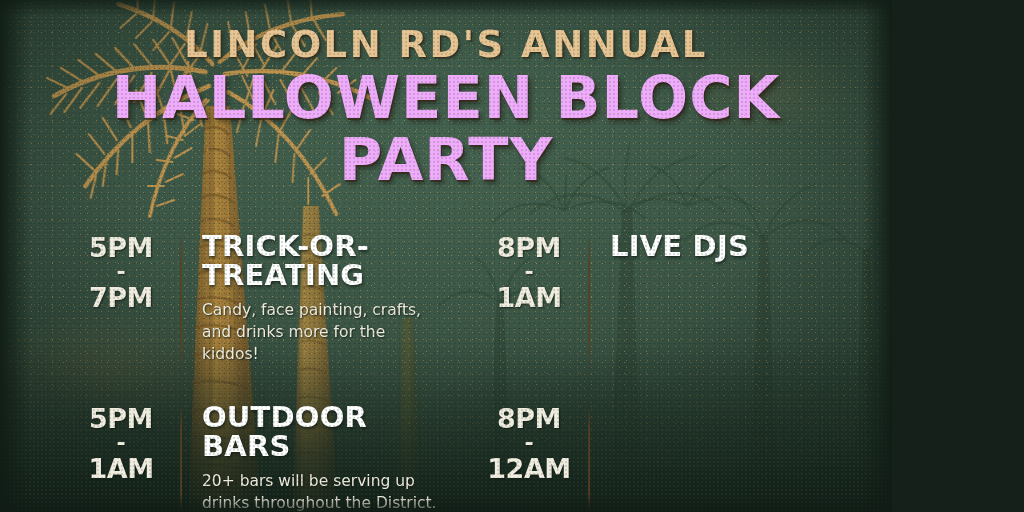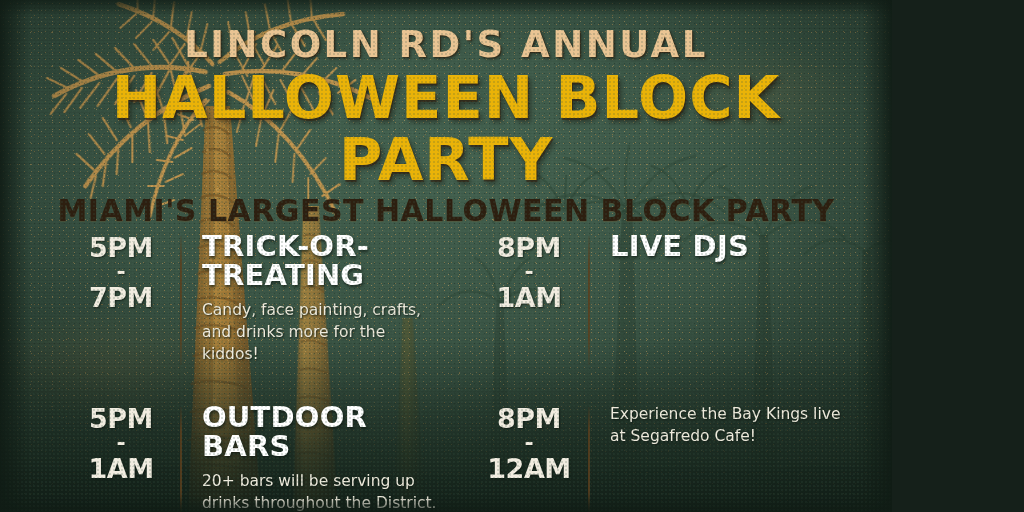--- a/index.html
+++ b/index.html
@@ -119,21 +119,21 @@
     line-height: 1;
     text-shadow:
       1px 1px 0 rgba(52,34,16,.55),
       2px 2px 3px rgba(20,14,6,.45);
   }
   .line-main {
     font-family: "DejaVu Sans", sans-serif;
     font-weight: bold;
     font-size: 59px;
     letter-spacing: 1px;
-    color: #eab308;
+    color: #f0abfc;
     text-transform: uppercase;
     line-height: 1.05;
     margin-top: 4px;
     text-shadow:
       1px 2px 0 rgba(52,34,16,.6),
       3px 4px 5px rgba(18,12,5,.45);
   }
   .line-sub {
     font-family: "DejaVu Sans", sans-serif;
     font-weight: bold;
@@ -481,21 +481,20 @@
   <div class="bg-grain"></div>
   <div class="bg-noise"></div>
   <div class="bg-bottom-dark"></div>
   <div class="bg-vignette"></div>
 
   <div class="content">
 
     <div class="headline-block">
       <div class="line-top">LINCOLN RD'S ANNUAL</div>
       <div class="line-main">HALLOWEEN BLOCK PARTY</div>
-      <div class="line-sub">MIAMI'S LARGEST HALLOWEEN BLOCK PARTY</div>
     </div>
 
     <div class="events">
 
       <div class="event">
         <div class="time">
           <span class="t">5PM</span>
           <span class="dash">-</span>
           <span class="t">7PM</span>
         </div>
@@ -532,21 +531,20 @@
       </div>
 
       <div class="event">
         <div class="time">
           <span class="t">8PM</span>
           <span class="dash">-</span>
           <span class="t">12AM</span>
         </div>
         <div class="divider"></div>
         <div class="event-body">
-          <div class="event-desc">Experience the Bay Kings live at Segafredo Cafe!</div>
         </div>
       </div>
 
     </div>
   </div>
 
   <div class="distress"></div>
   <div class="edge-left"></div>
   <div class="edge-right"></div>
   <div class="edge-top"></div>

